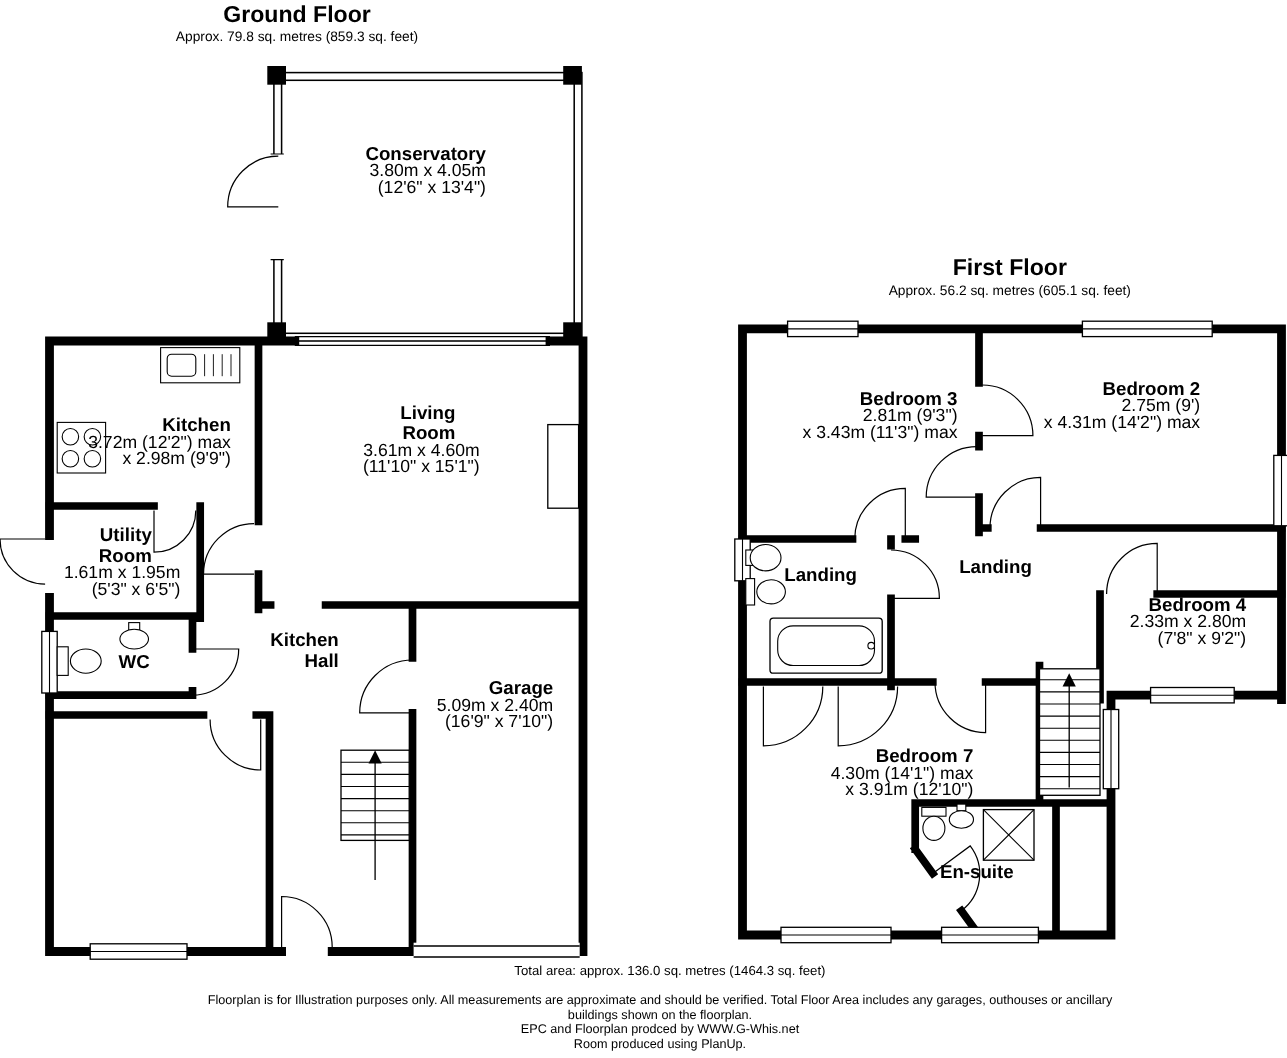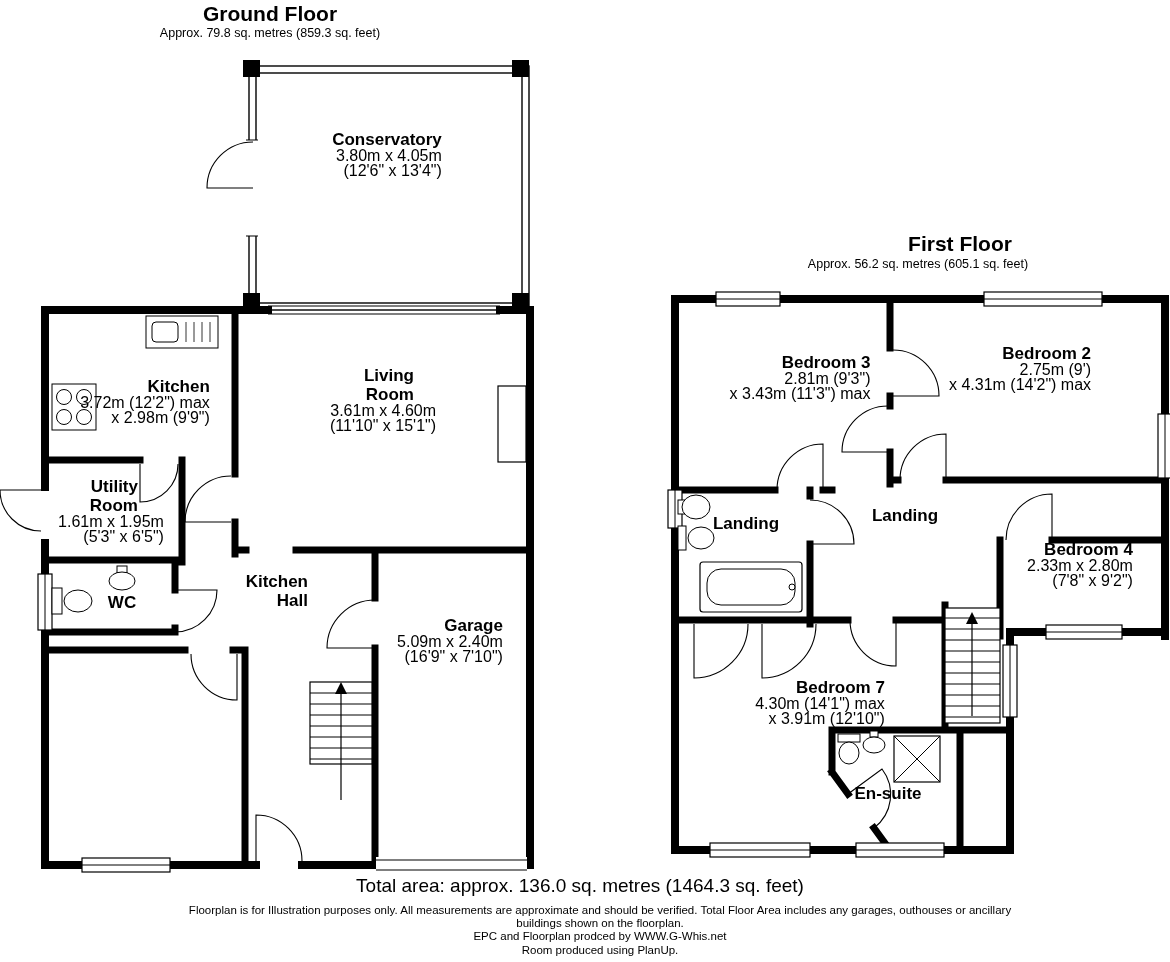--- a/index.html
+++ b/index.html
@@ -5,21 +5,21 @@
   html,body{margin:0;padding:0;background:#fff;}
   body{width:1170px;height:962px;font-family:"Liberation Sans",sans-serif;color:#000;}
   .plan{position:relative;width:1170px;height:962px;background:#fff;overflow:hidden;}
   .plan svg{position:absolute;left:0;top:0;}
   .lbl{position:absolute;transform:translate(-50%,-50%);text-align:right;}
   .room-name{display:block;font-weight:bold;font-size:17px;line-height:19px;white-space:nowrap;}
   .lbl.wrap .room-name{white-space:normal;margin:0 auto;}
   .room-dim{display:block;font-size:16px;line-height:14.5px;white-space:nowrap;}
   .floor-title{position:absolute;transform:translateX(-50%);font-size:21px;font-weight:bold;white-space:nowrap;}
   .floor-area{position:absolute;transform:translateX(-50%);font-size:12.5px;white-space:nowrap;}
-  .total{position:absolute;transform:translateX(-50%);font-size:19px;white-space:nowrap;}
+  .total{position:absolute;transform:translateX(-50%);font-size:12px;white-space:nowrap;margin-left:29px;}
   .disc{position:absolute;transform:translateX(-50%);font-size:11.5px;white-space:nowrap;padding-left:30px;}
 </style>
 </head>
 <body>
 
 <div class="plan">
 
   <svg width="1170" height="962" viewBox="0 0 1170 962">
 
     <g>
@@ -193,21 +193,21 @@
       <g stroke="#000" fill="#fff">
         <rect x="838" y="734" width="22" height="8" stroke-width="1"></rect>
         <ellipse cx="849" cy="753" rx="10" ry="11" stroke-width="1"></ellipse>
       </g>
     </g>
   </svg>
 
   <div class="floor-title" style="left:270px;top:2px">Ground Floor</div>
   <div class="floor-area" style="left:270px;top:26px">Approx. 79.8 sq. metres (859.3 sq. feet)</div>
 
-  <div class="floor-title" style="left:960px;top:232px">First Floor</div>
+  <div class="floor-title" style="left:918px;top:232px">First Floor</div>
   <div class="floor-area" style="left:918px;top:257px">Approx. 56.2 sq. metres (605.1 sq. feet)</div>
 
   <div class="lbl" style="left:387px;top:154px">
     <span class="room-name">Conservatory</span>
     <span class="room-dim">3.80m x 4.05m</span>
     <span class="room-dim">(12'6" x 13'4")</span>
   </div>
 
   <div class="lbl" style="left:145px;top:401px">
     <span class="room-name">Kitchen</span>

